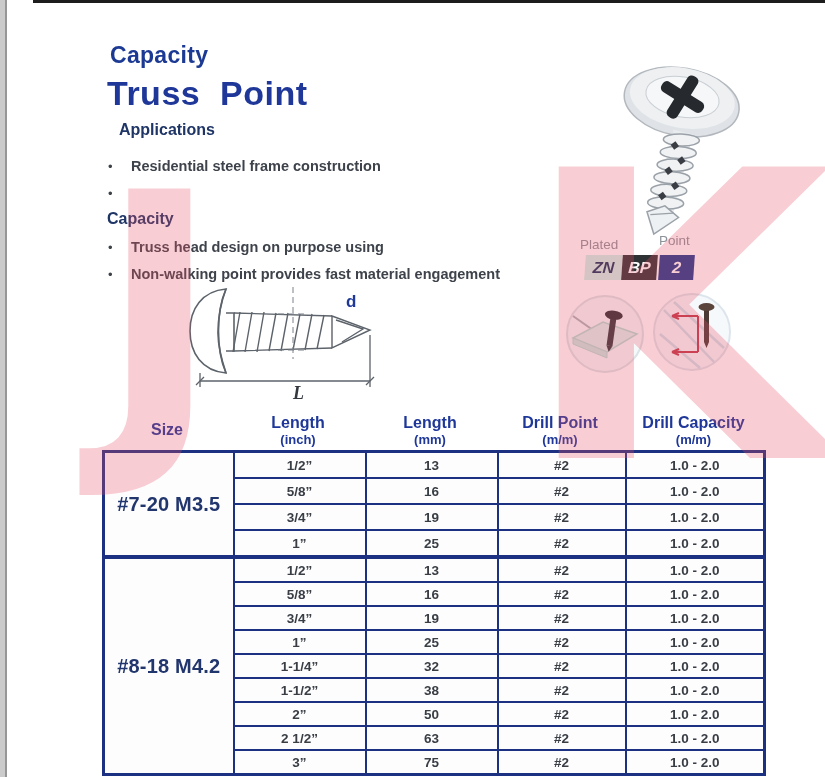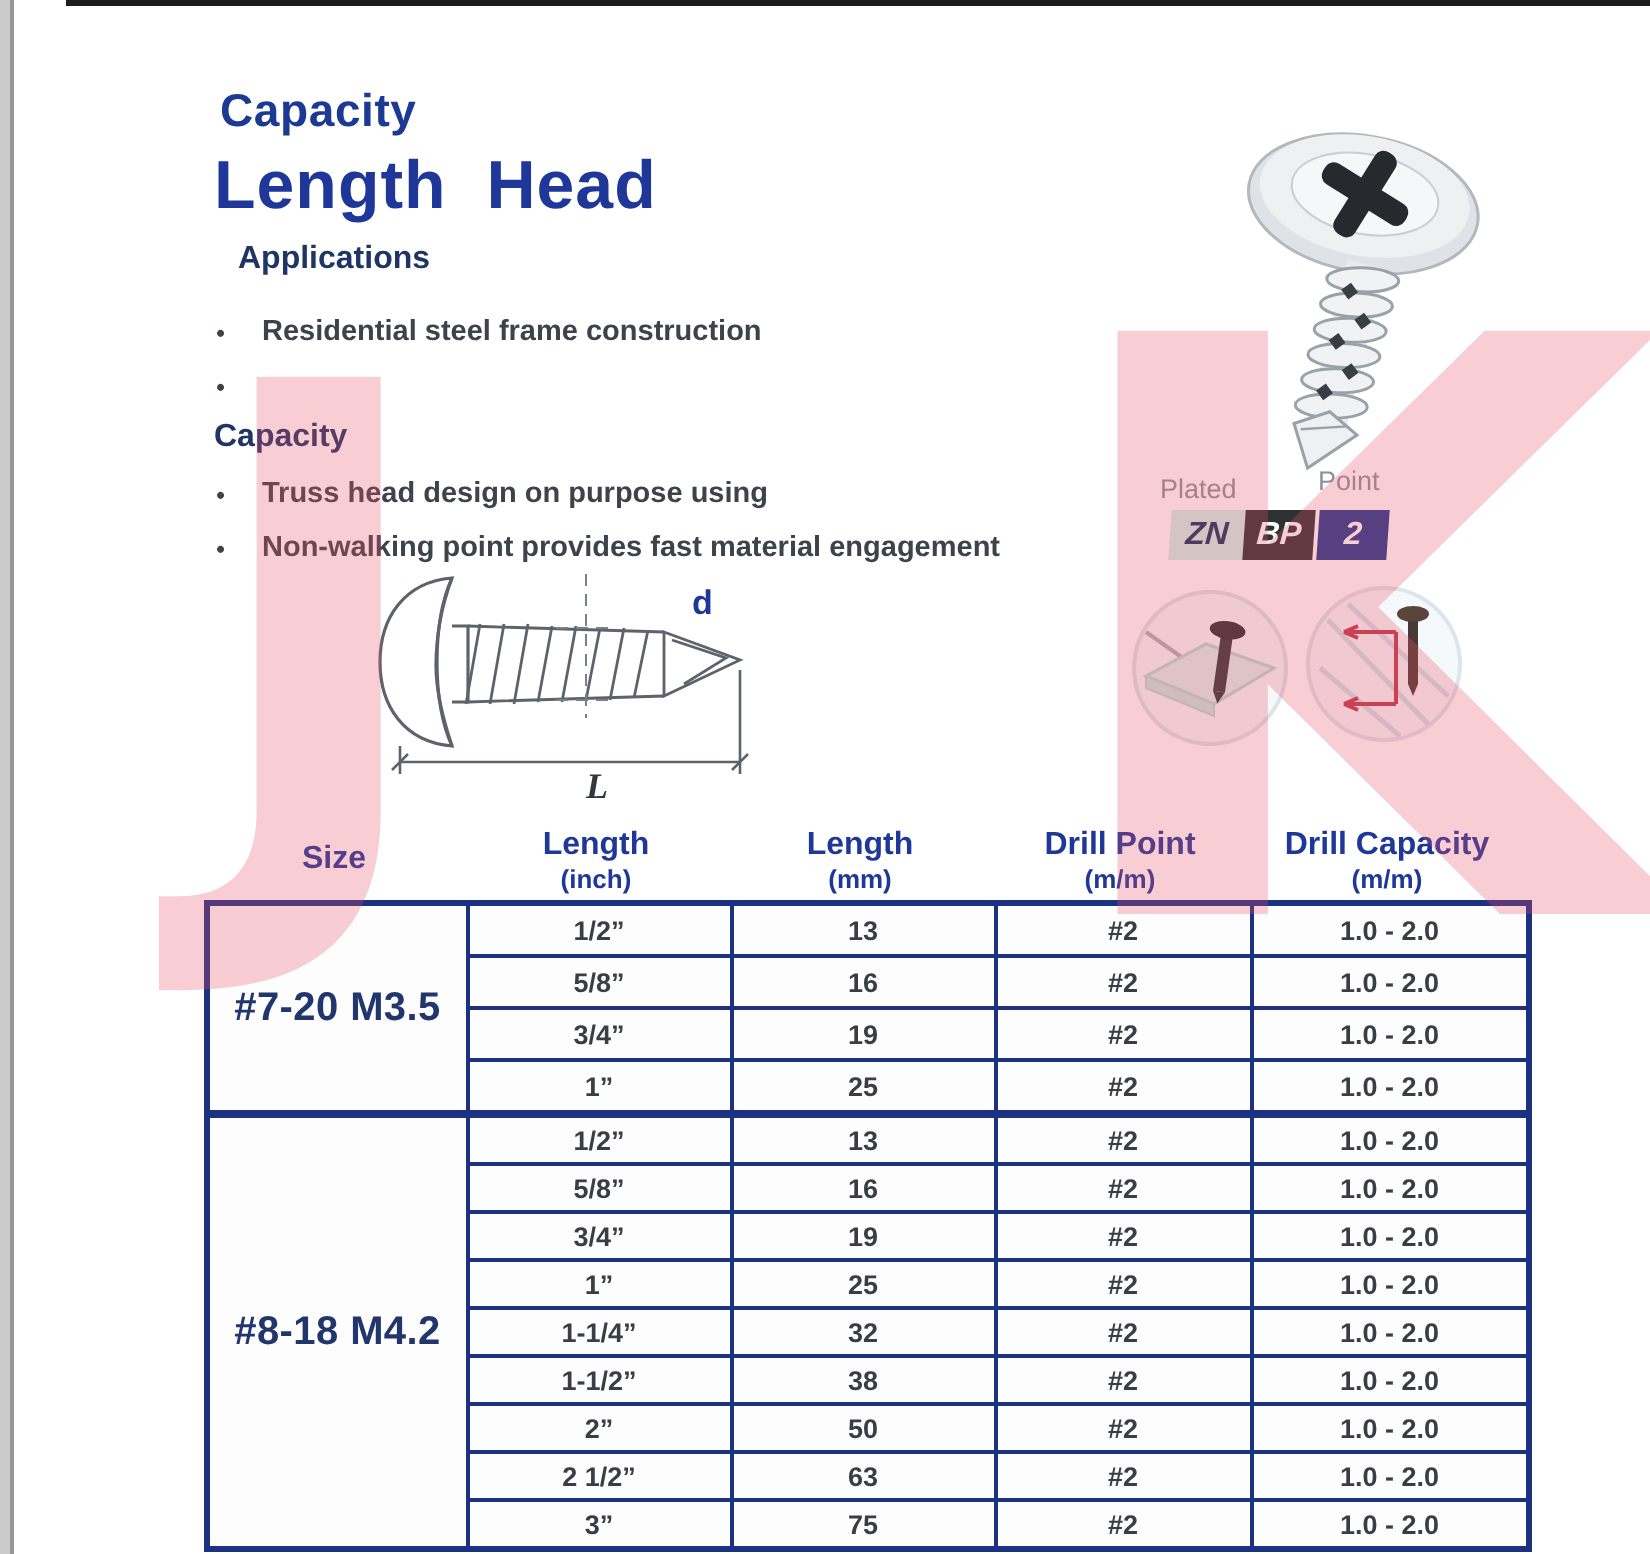--- a/index.html
+++ b/index.html
@@ -64,21 +64,21 @@
 </head>
 <body>
 
 <div id="canvas">
 
   <div class="abs" id="top-line"></div>
   <div class="abs" id="left-strip"></div>
   <div class="abs" id="left-strip-line"></div>
 
   <div class="abs" id="brand">Capacity</div>
-  <div class="abs" id="page-title">Length  Head</div>
+  <div class="abs" id="page-title">Truss  Point</div>
 
   <div class="abs section-heading" id="applications-heading">Applications</div>
   <div class="abs bullet-row" id="bullet-app-0">
     <span class="bullet-dot">•</span>
     <span class="bullet-text">Residential steel frame construction</span>
   </div>
   <div class="abs bullet-row" id="bullet-app-1">
     <span class="bullet-dot">•</span>
   </div>
 

